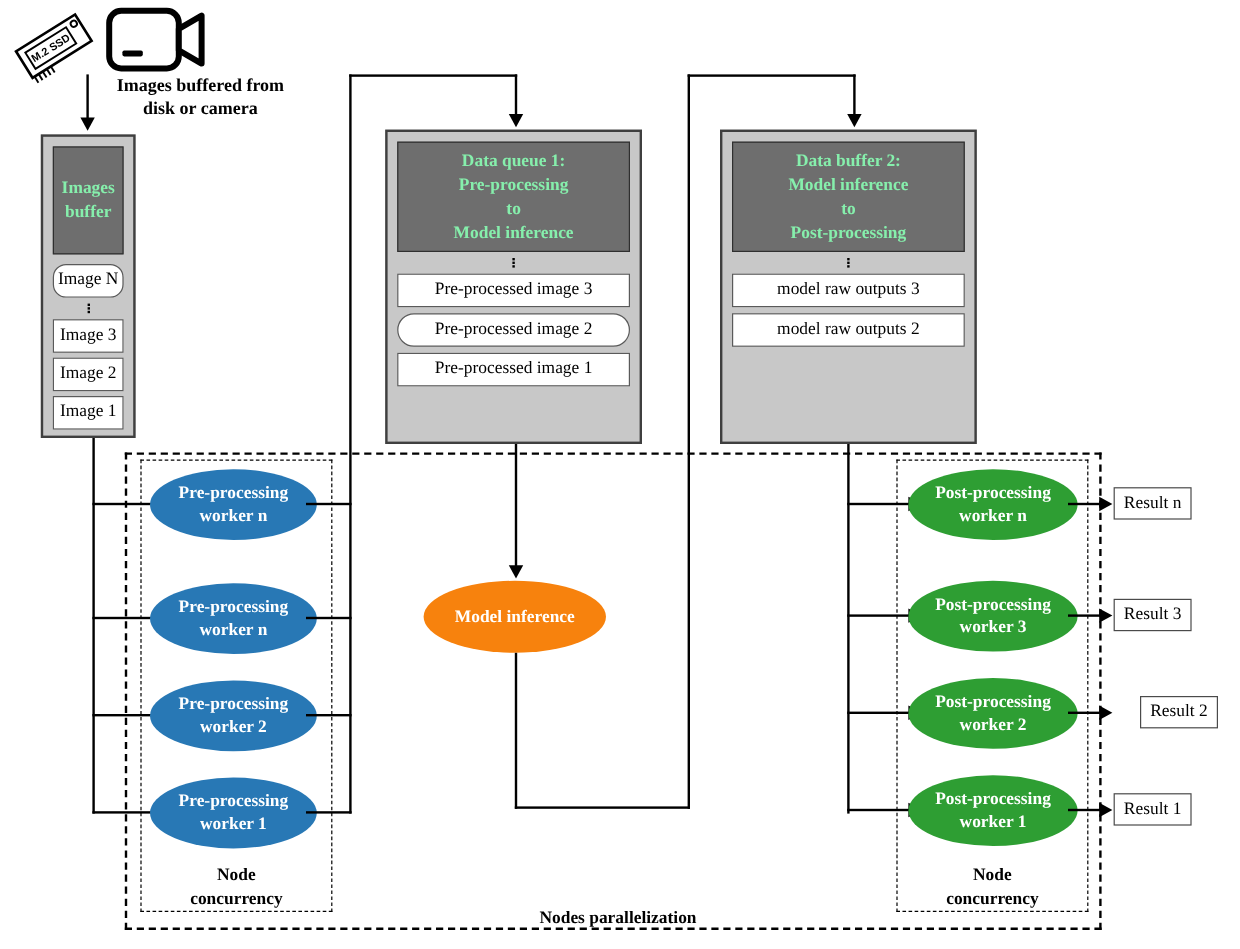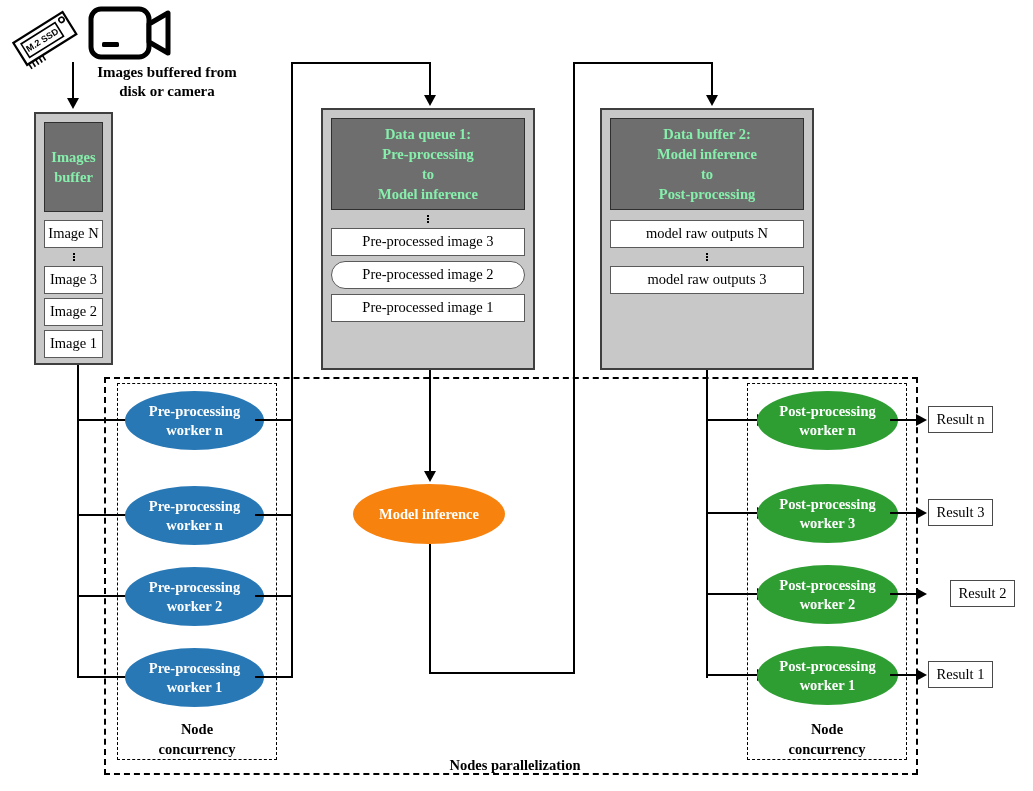--- a/index.html
+++ b/index.html
@@ -97,21 +97,21 @@
   <div class="abs caption" style="left:82px;top:63px;width:170px;">
     <div>Images buffered from</div>
     <div>disk or camera</div>
   </div>
 
   <div class="abs queue-box" style="left:34px;top:112px;width:79px;height:253px;">
     <div class="queue-head" style="height:88px;flex-direction:column;">
       <div>Images</div>
       <div>buffer</div>
     </div>
-    <div class="queue-item" style="margin-top:8px;">Image N</div>
+    <div class="queue-item" style="margin-top:8px;border-radius:11px;">Image N</div>
     <div class="dots">
         <div>
           <span></span>
           <span></span>
           <span></span>
         </div>
       </div>
     <div class="queue-item">Image 3</div>
     <div class="queue-item" style="margin-top:4px;">Image 2</div>
     <div class="queue-item" style="margin-top:4px;">Image 1</div>
@@ -136,29 +136,29 @@
     <div class="queue-item" style="margin-top:5px;">Pre-processed image 1</div>
   </div>
 
   <div class="abs queue-box" style="left:600px;top:108px;width:214px;height:262px;">
     <div class="queue-head" style="height:90px;flex-direction:column;">
       <div>Data buffer 2:</div>
       <div>Model inference</div>
       <div>to</div>
       <div>Post-processing</div>
     </div>
-    <div class="queue-item" style="margin-top:10px;">model raw outputs N</div>
     <div class="dots">
         <div>
           <span></span>
           <span></span>
           <span></span>
         </div>
       </div>
     <div class="queue-item">model raw outputs 3</div>
+    <div class="queue-item" style="margin-top:5px;">model raw outputs 2</div>
   </div>
 
   <div class="abs dash-outer" style="left:104px;top:377px;width:814px;height:398px;"></div>
   <div class="abs bold-lbl" style="left:400px;top:755px;width:230px;">Nodes parallelization</div>
 
   <div class="abs dash-inner" style="left:117px;top:383px;width:160px;height:377px;"></div>
   <div class="abs bold-lbl" style="left:117px;top:719px;width:160px;">
     <div>Node</div>
     <div>concurrency</div>
   </div>

